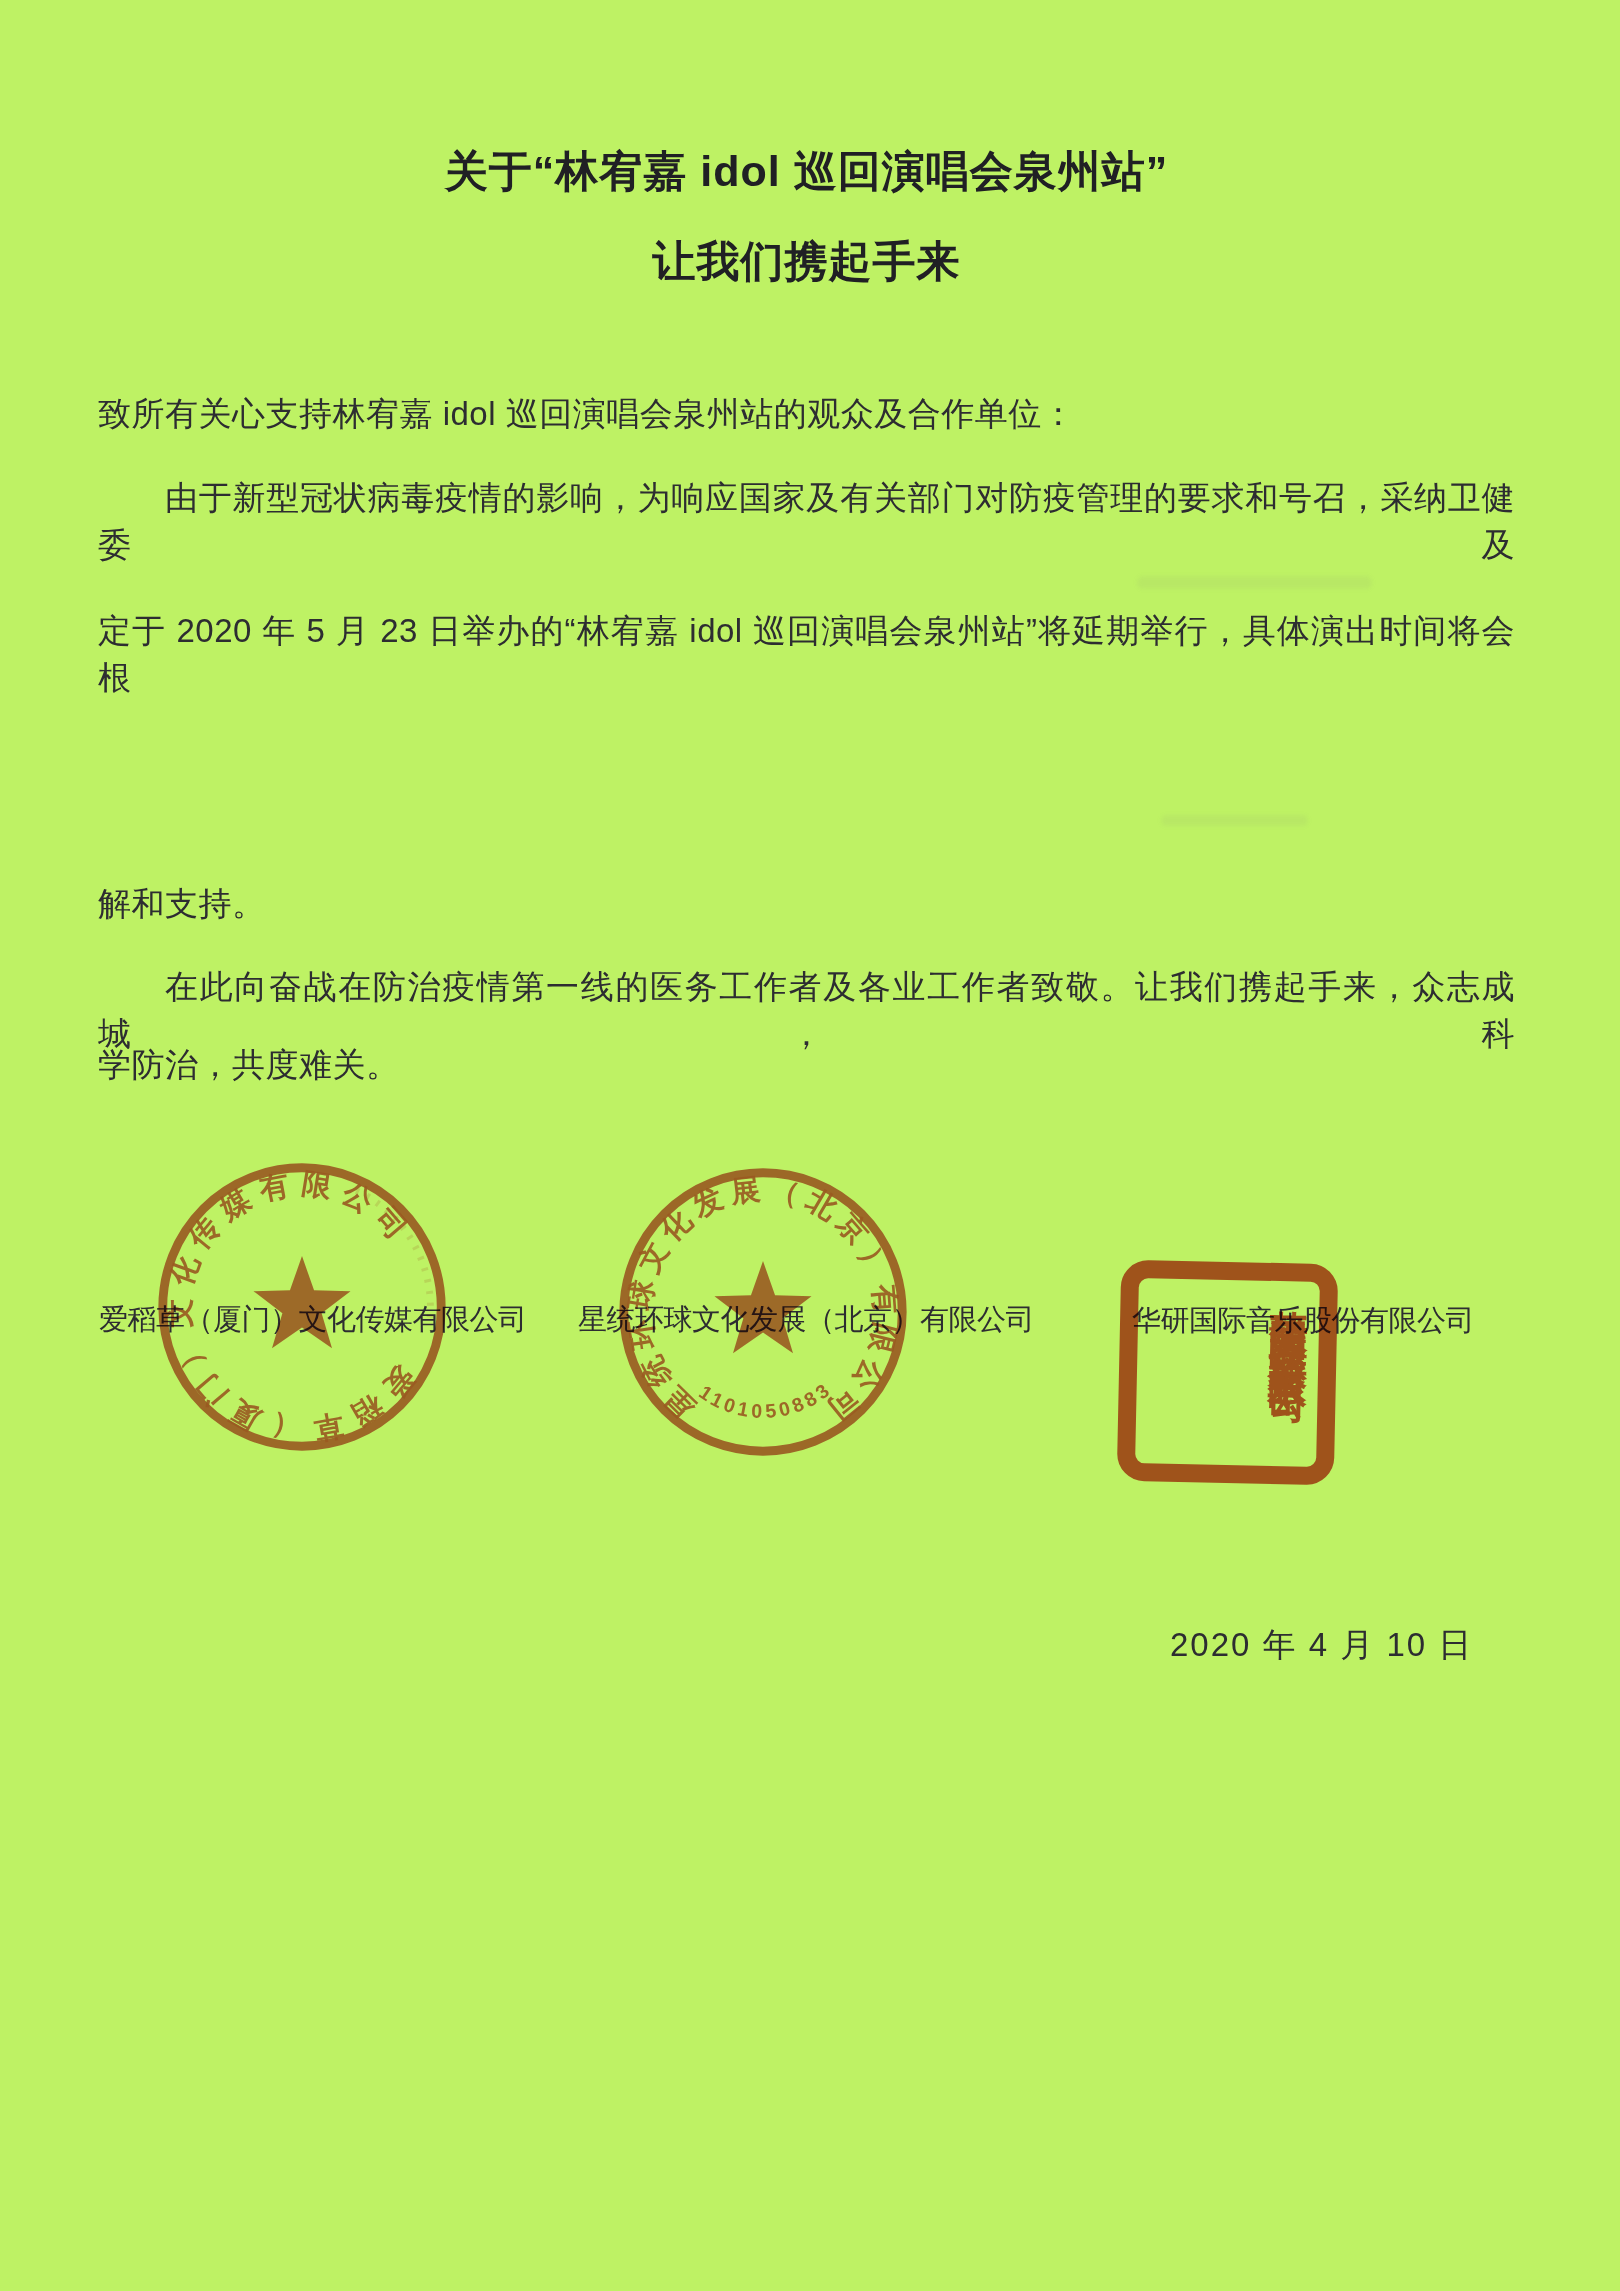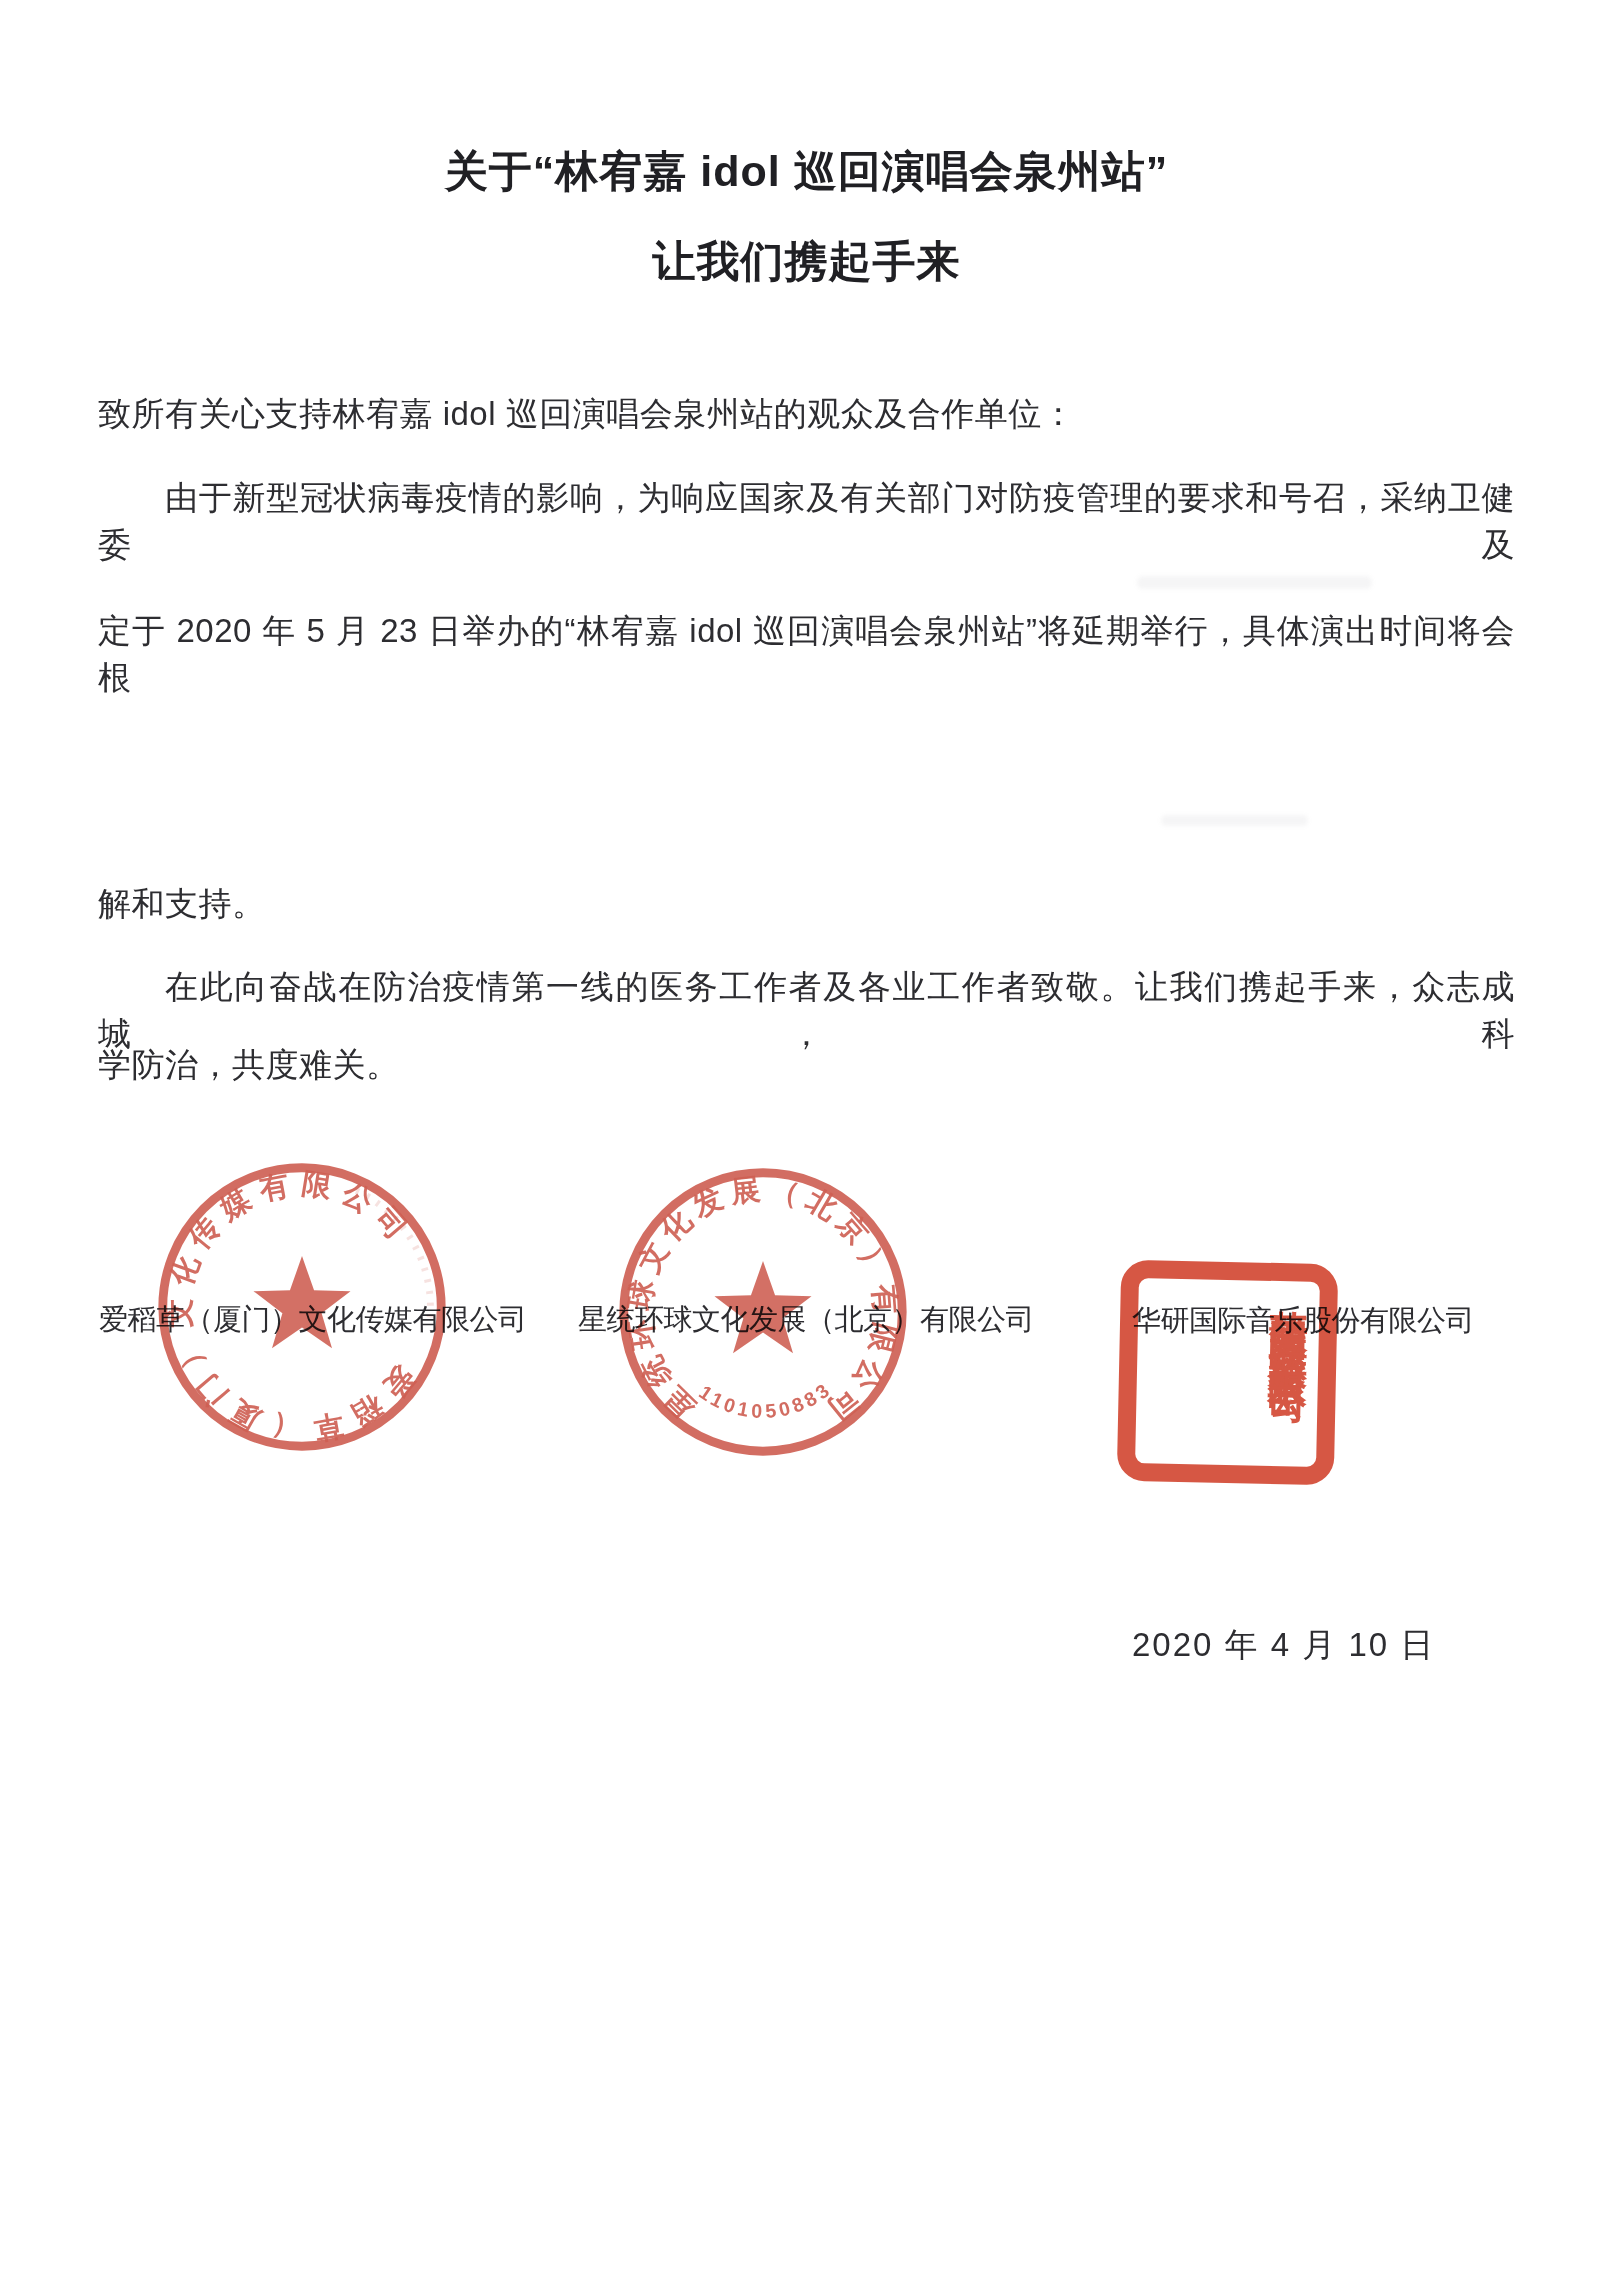--- a/index.html
+++ b/index.html
@@ -1,37 +1,37 @@
 <!DOCTYPE html>
 <html><head>
 <meta charset="utf-8">
 <style>
   html,body{margin:0;padding:0;background:#e8e8e8;}
   .page{
-    position:relative; width:1620px; height:2292px; background:#ffffff;
+    position:relative; width:1620px; height:2292px; background:#bef264;
     font-family:"Liberation Sans", sans-serif; color:#2d2d31; overflow:hidden;
   }
   
   .tline{
     position:absolute; left:98px; width:1417px;
     font-size:33px; line-height:47px; letter-spacing:0.5px;
     text-align:justify; text-align-last:justify;
     color:#2d2d31; white-space:normal;
   }
   .tline.last{ text-align-last:left; }
   .tline.ind{ text-indent:67px; }
   .title{
     position:absolute; left:98px; width:1417px; text-align:center; text-align-last:center;
     font-size:43px; font-weight:bold; color:#202024; letter-spacing:1px;
   }
   .sig{
     position:absolute; font-size:29px; letter-spacing:-0.5px; color:#2d2d31; white-space:nowrap;
   }
   .date{
-    position:absolute; left:1132px; top:1623px; font-size:33px; letter-spacing:2px; color:#2d2d31;
+    position:absolute; left:1170px; top:1623px; font-size:33px; letter-spacing:2px; color:#2d2d31;
   }
   
   .stamp{ position:absolute; mix-blend-mode:multiply; opacity:.88; }
   .stamp text{ font-family:"Liberation Sans", sans-serif; font-weight:600; }
   .stamp-square{
     position:absolute; left:1119px; top:1262px; width:217px; height:221px;
     mix-blend-mode:multiply; opacity:.9; transform:rotate(1.2deg);
   }
   .sq-border{
     position:absolute; inset:0; border:18.6px solid #d2452f; border-radius:27.4px;

